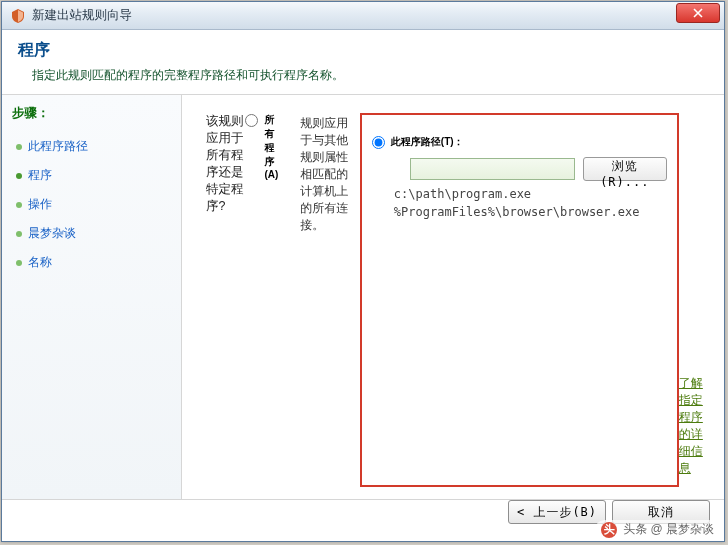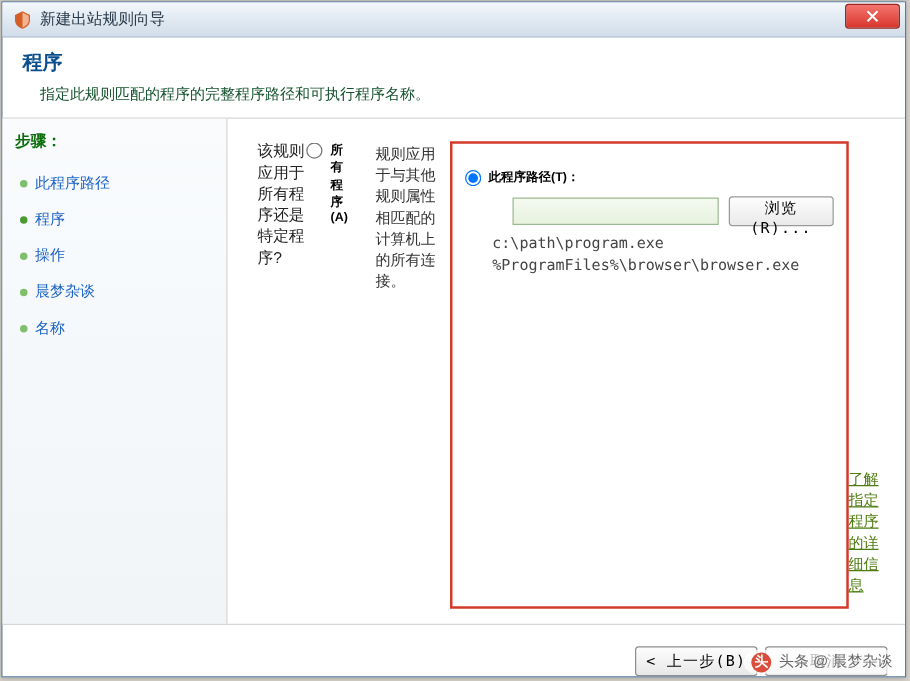--- a/index.html
+++ b/index.html
@@ -124,21 +124,21 @@
       margin-bottom:10px;
       display:inline-block;
       cursor:pointer;
       width:fit-content;
     }
     .footer-pane{
       height:42px;
       border-top:1px solid #d6d6d6;
       display:flex;
       justify-content:flex-end;
-      align-items:flex-end;
+      align-items:flex-start;
       padding:0 14px;
       gap:6px;
       position:relative;
     }
     .nav-btn{
       height:24px;
       min-width:98px;
       background:linear-gradient(to bottom,#fdfdfd,#e8e8e8);
       border:1px solid #8e8e8e;
       border-radius:3px;

